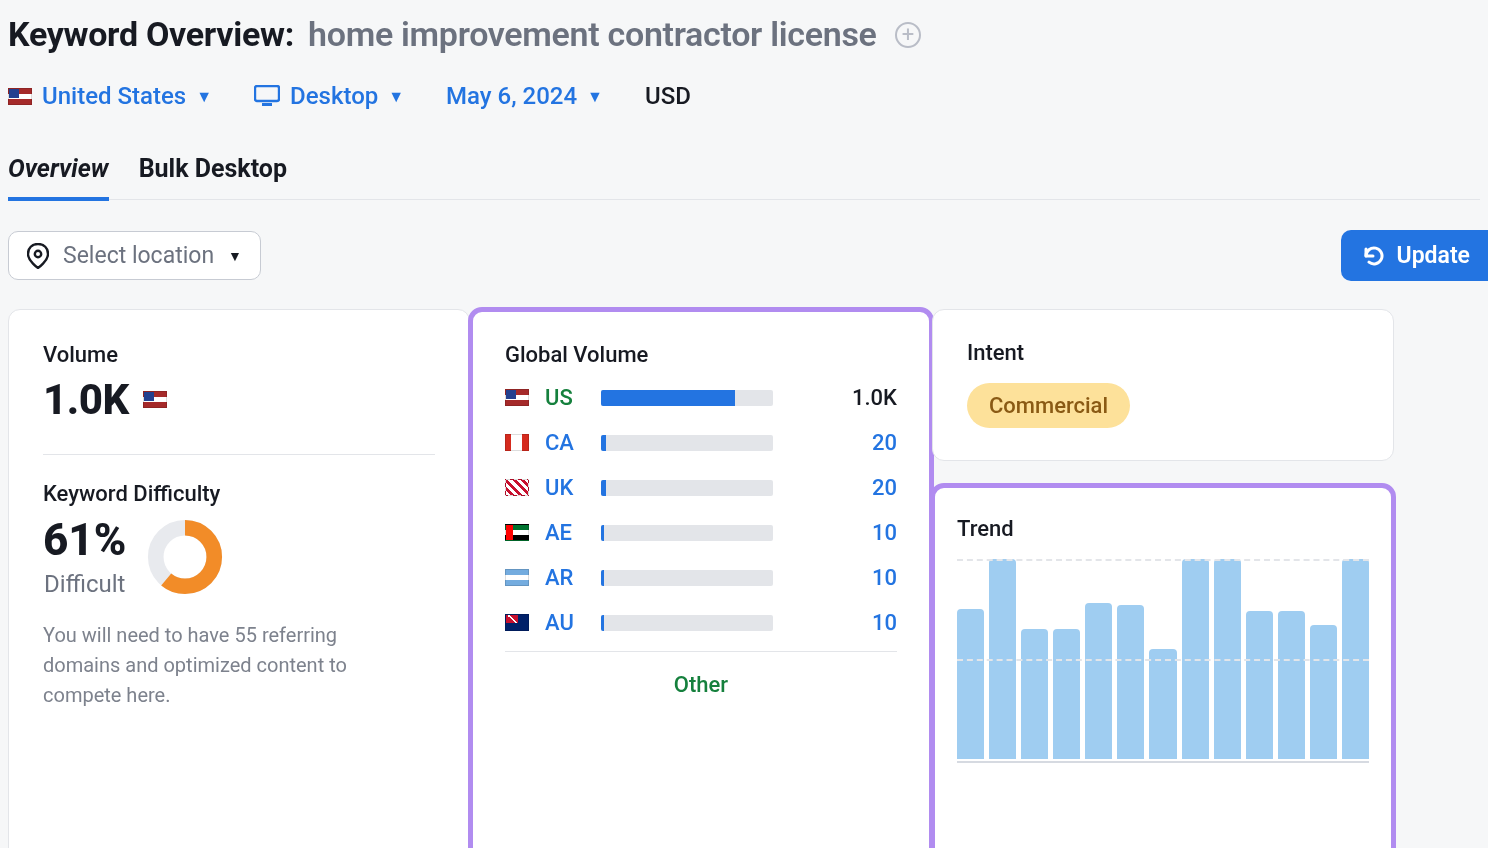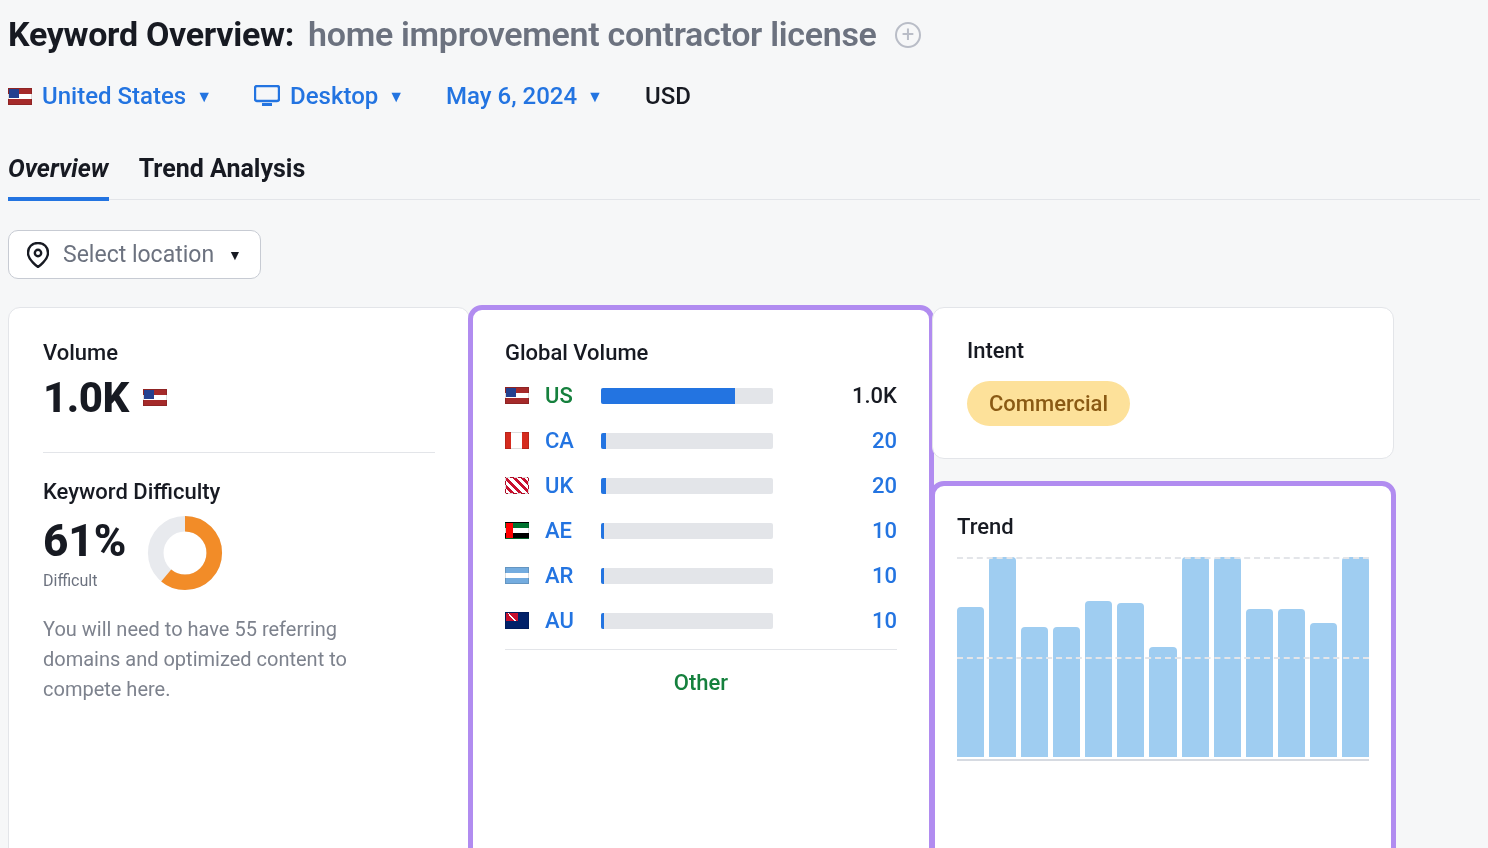--- a/index.html
+++ b/index.html
@@ -43,21 +43,21 @@
   .cards { display: flex; margin-top: 28px; align-items: stretch;}
   .card { background: #fff; border: 1px solid #e3e5e9; border-radius: 12px; padding: 32px 34px; flex-shrink: 0;}
   .card.highlight { outline: 5px solid #b18cf0; outline-offset: -3px; }
 
   .card-volume { width: 462px; }
   .label { font-size: 22px; color: #171a22; font-weight: 500; margin-bottom: 8px;}
   .big { font-size: 42px; font-weight: 800; letter-spacing: -0.5px; display:flex; align-items: center; gap: 14px;}
   .hr { border: none; border-top: 1px solid #e3e5e9; margin: 30px 0 26px 0;}
   .kd-row { display:flex; align-items: center; gap: 20px;}
   .kd-pct { font-size: 44px; font-weight: 800;}
-  .kd-sub { font-size: 16px; color: #6c727f; margin-top: 4px;}
+  .kd-sub { font-size: 24px; color: #6c727f; margin-top: 4px; text-align: center;}
   .dial { width: 78px; height: 78px; flex-shrink: 0; margin-top: 2px;}
   .kd-desc { font-size: 20px; color: #7d828d; line-height: 1.5; margin-top: 22px; max-width: 360px;}
 
   .card-global { width: 462px; padding-bottom: 16px;}
   .gv-big { font-size: 40px; font-weight: 800; margin-top: 4px; margin-bottom: 18px;}
   .gv-row { display:flex; align-items:center; gap:16px; padding: 10px 0; font-size: 22px;}
   .gv-row.other { border-top: 1px solid #e3e5e9; margin-top: 6px; padding-top: 20px; flex-direction: column;}
   .gv-cc { width: 40px; color: #2374e1; font-weight: 500;}
   .gv-row.first .gv-cc, .gv-row.other .gv-cc { color: #15803d; width: auto; min-width: 40px;}
   .gv-bar { flex: 0 0 172px; height: 16px; background: #e3e5e9; border-radius: 2px; overflow: hidden;}
@@ -120,31 +120,38 @@
   </span>
   <span class="filter-item">
     <span>May 6, 2024</span>
     <span class="chev-down">▼</span>
   </span>
   <span class="filter-item static">USD</span>
 </div>
 
 <div class="tabs">
   <div class="tab active">Overview</div>
-  <div class="tab">Trend Analysis</div>
+  <div class="tab">Bulk Desktop</div>
 </div>
 
 <div class="toolbar">
   <div class="select-location">
     <svg width="22" height="26" viewBox="0 0 22 26">
       <path d="M11 1 C5 1 1 5 1 11 C1 18 11 25 11 25 C11 25 21 18 21 11 C21 5 17 1 11 1 Z" fill="none" stroke="#171a22" stroke-width="2.4"></path>
       <circle cx="11" cy="11" r="3.2" fill="none" stroke="#171a22" stroke-width="2.4"></circle>
     </svg>
     <span>Select location</span>
     <span style="color:#171a22; font-size:14px;">▼</span>
+  </div>
+  <div class="update-btn">
+    <svg width="22" height="22" viewBox="0 0 22 22">
+      <path d="M3 11 a8 8 0 1 1 3 6.2" fill="none" stroke="#fff" stroke-width="3" stroke-linecap="round"></path>
+      <path d="M3 4 L3 11 L10 11" fill="none" stroke="#fff" stroke-width="3" stroke-linecap="round" stroke-linejoin="round"></path>
+    </svg>
+    <span>Update</span>
   </div>
 </div>
 
 <div class="cards">
 
   <div class="card card-volume">
     <div class="label">Volume</div>
     <div class="big">
       <span>1.0K</span>
       <span class="flag us"></span>

